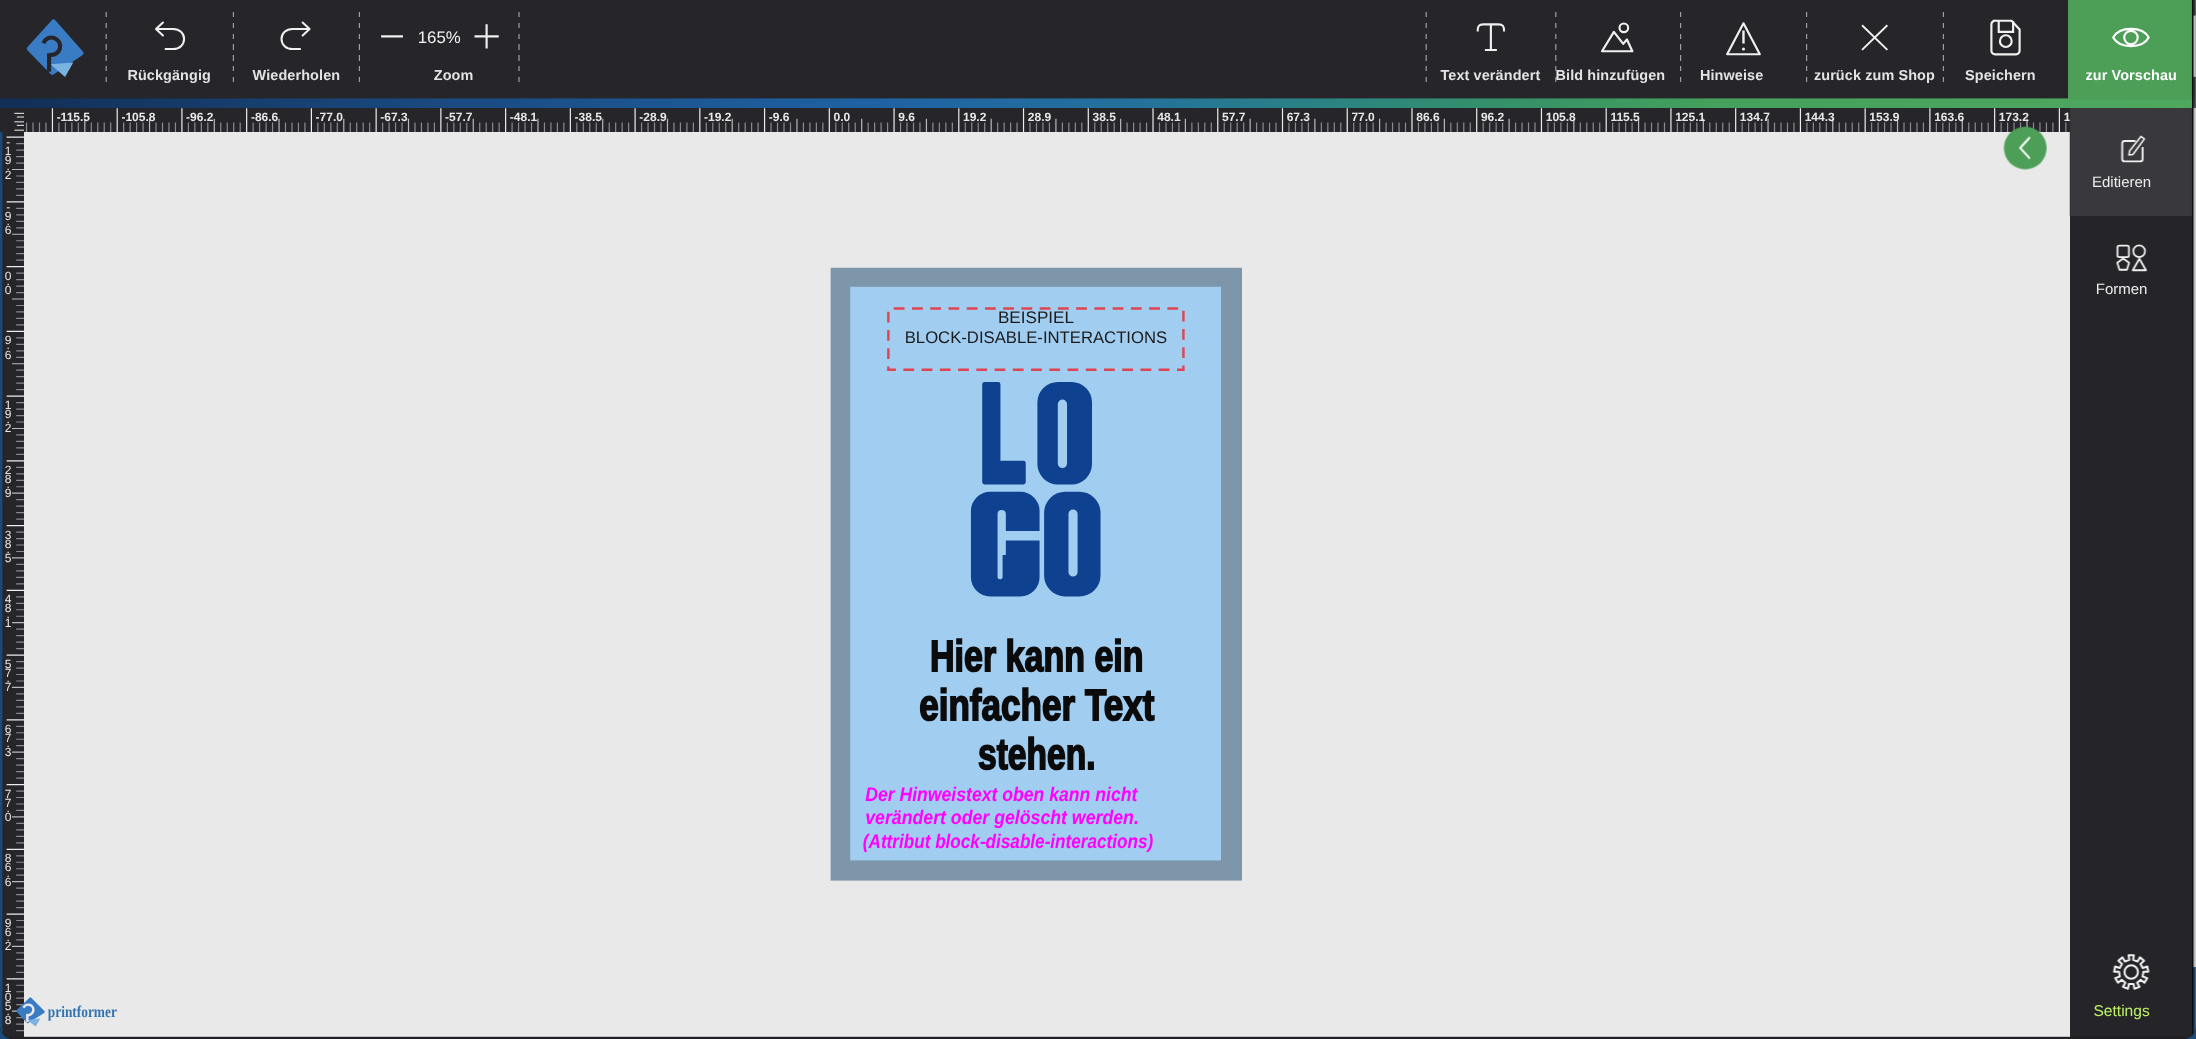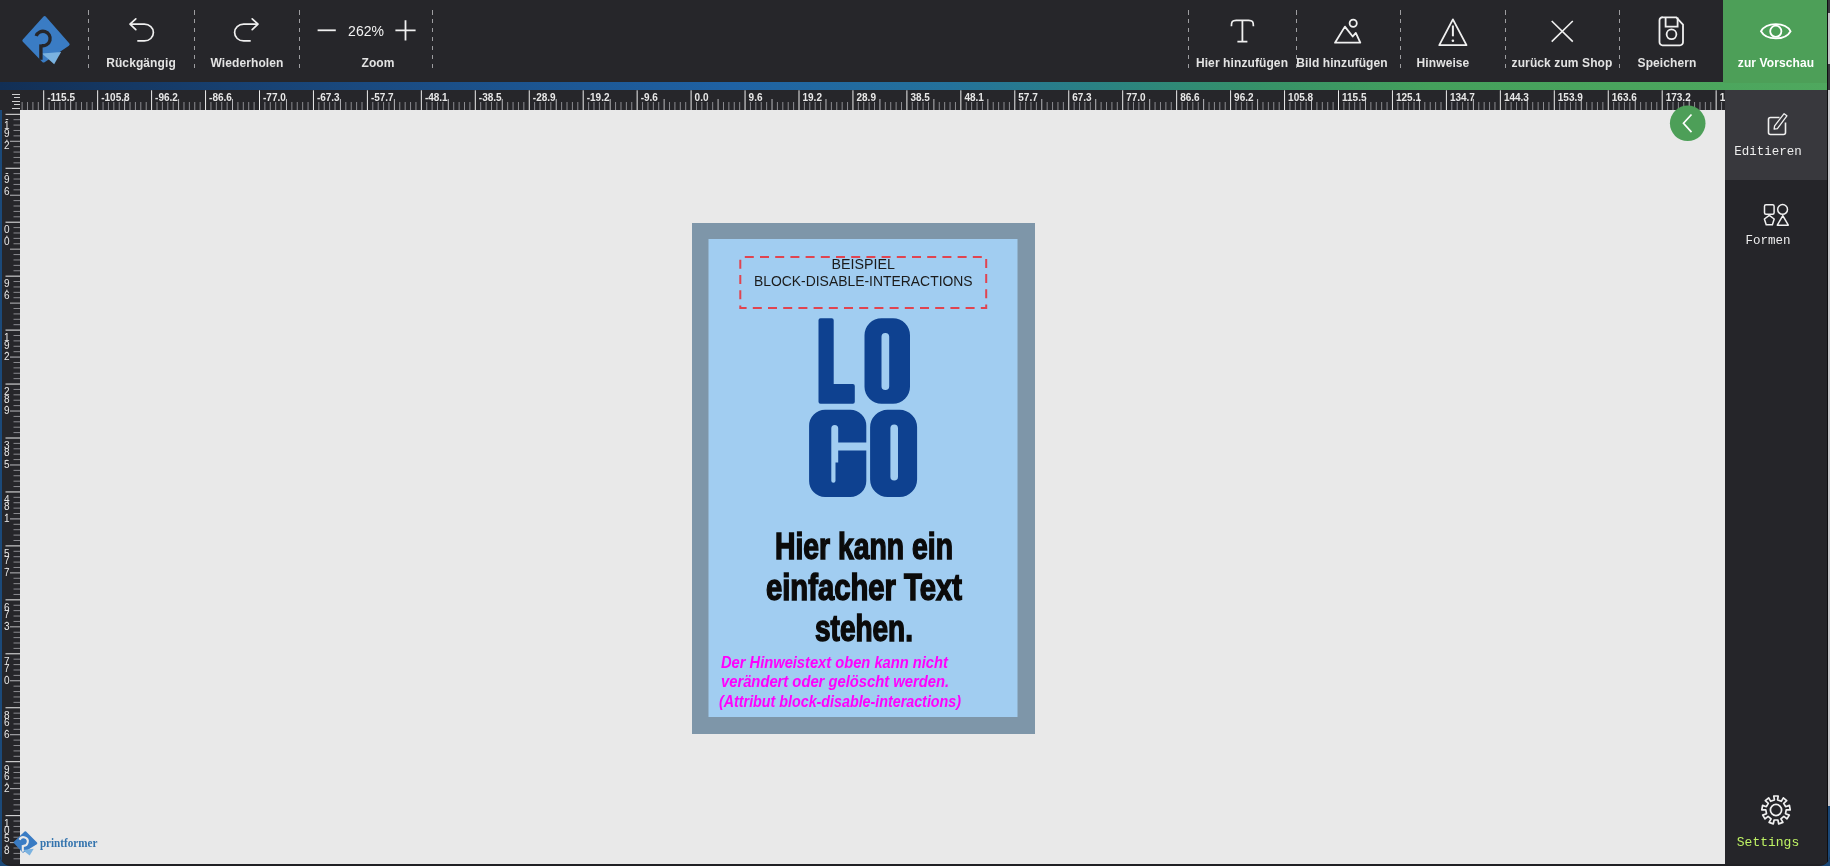--- a/index.html
+++ b/index.html
@@ -1,20 +1,20 @@
 <!DOCTYPE html>
 <html><head><meta charset="utf-8">
 <style>
 * { margin:0; padding:0; box-sizing:border-box; }
 html,body { width:1830px; height:866px; overflow:hidden; background:#1b4979;
   font-family:"Liberation Sans", sans-serif; }
 #app { position:absolute; inset:0; background:#202024; border-radius:0 0 11px 11px; overflow:hidden; }
 .abs { position:absolute; }
 .tlab { position:absolute; text-align:center; font-size:12px; color:#e3e3e3; letter-spacing:0.1px; will-change:transform;font-weight:bold; }
-.slab { position:absolute; text-align:center; font-size:12.5px; color:#ededed; left:0; width:86px; will-change:transform;font-family:Liberation Mono, monospace; }
+.slab { position:absolute; text-align:center; font-size:12.5px; color:#ededed; left:0; width:86px; will-change:transform; }
 </style></head>
 <body>
 <div id="app">
   <div class="abs" style="left:0;top:0;width:1830px;height:82px;background:#26262a"></div>
   <div class="abs" style="left:0;top:82px;width:1830px;height:8px;background:linear-gradient(to right,#122f55 0%,#1a4a80 20%,#1f62a4 40%,#24729b 52%,#2b8480 61%,#369268 69%,#44a05c 78%,#4fa85e 100%)"></div>
   <div class="abs" style="left:0;top:90px;width:20px;height:20px;background:#26262a"></div>
   <div class="abs" style="left:20px;top:90px;width:1705px;height:20px;background:#26262a"></div>
   <div class="abs" style="left:20px;top:110px;width:1705px;height:754px;background:#e9e9e9"></div>
   <div class="abs" style="left:0;top:110px;width:20px;height:754px;background:#26262a"></div>
   <div class="abs" style="left:0;top:110px;width:2px;height:754px;background:#1b4979"></div>
@@ -205,27 +205,27 @@
     <div style="position:absolute;left:299.4px;top:10px;width:1px;height:63px;background:repeating-linear-gradient(to bottom,#9d9da0 0px,#9d9da0 4.5px,transparent 4.5px,transparent 9px)"></div>
     <div style="position:absolute;left:432.2px;top:10px;width:1px;height:63px;background:repeating-linear-gradient(to bottom,#9d9da0 0px,#9d9da0 4.5px,transparent 4.5px,transparent 9px)"></div>
     <div style="position:absolute;left:1187.8px;top:10px;width:1px;height:63px;background:repeating-linear-gradient(to bottom,#9d9da0 0px,#9d9da0 4.5px,transparent 4.5px,transparent 9px)"></div>
     <div style="position:absolute;left:1295.5px;top:10px;width:1px;height:63px;background:repeating-linear-gradient(to bottom,#9d9da0 0px,#9d9da0 4.5px,transparent 4.5px,transparent 9px)"></div>
     <div style="position:absolute;left:1400.3px;top:10px;width:1px;height:63px;background:repeating-linear-gradient(to bottom,#9d9da0 0px,#9d9da0 4.5px,transparent 4.5px,transparent 9px)"></div>
     <div style="position:absolute;left:1505.4px;top:10px;width:1px;height:63px;background:repeating-linear-gradient(to bottom,#9d9da0 0px,#9d9da0 4.5px,transparent 4.5px,transparent 9px)"></div>
     <div style="position:absolute;left:1618.7px;top:10px;width:1px;height:63px;background:repeating-linear-gradient(to bottom,#9d9da0 0px,#9d9da0 4.5px,transparent 4.5px,transparent 9px)"></div>
   <div class="tlab" style="left:61px;top:56px;width:160px">Rückgängig</div>
     <div class="tlab" style="left:167px;top:56px;width:160px">Wiederholen</div>
     <div class="tlab" style="left:298px;top:56px;width:160px">Zoom</div>
-    <div class="tlab" style="left:1161.5px;top:56px;width:160px">Hier hinzufügen</div>
+    <div class="tlab" style="left:1161.5px;top:56px;width:160px">Text verändert</div>
     <div class="tlab" style="left:1268px;top:56px;width:148px">Bild hinzufügen</div>
     <div class="tlab" style="left:1373px;top:56px;width:140px">Hinweise</div>
     <div class="tlab" style="left:1482px;top:56px;width:160px">zurück zum Shop</div>
     <div class="tlab" style="left:1591px;top:56px;width:152px">Speichern</div>
     <div class="tlab" style="left:1696px;top:56px;width:160px;color:#fff">zur Vorschau</div>
-    <div style="position:absolute;left:330px;top:23px;width:72px;text-align:center;font-size:14px;color:#f2f2f2">262%</div>
+    <div style="position:absolute;left:330px;top:23px;width:72px;text-align:center;font-size:14px;color:#f2f2f2">165%</div>
   <svg class="abs" width="40" height="40" style="left:1668px;top:103px">
     <circle cx="19.7" cy="20.3" r="17.8" fill="#4d9f58"></circle>
     <path d="M23.5,11.5 L15.5,20.3 L23.5,29.1" stroke="#fff" stroke-width="1.7" fill="none"></path>
   </svg>
   <svg width="160" height="32" style="position:absolute;left:8px;top:828px;will-change:transform">
 <g transform="translate(-2,1.5)">
 <path d="M19.3,2.7 L30.3,13.8 L17.0,22.2 L8.6,12.9 Z" fill="#3a7cc4" stroke="#3a7cc4" stroke-width="2" stroke-linejoin="round"></path>
 <path d="M16.6,20.5 L27.7,19.2 L23.7,25.9 Z" fill="#7ab2e0"></path>
 <g stroke="#e9e9e9" stroke-width="2.1" fill="none">
 <path d="M13.6,10.2 A4.3,4.3 0 1 1 17.1,16.3"></path>

